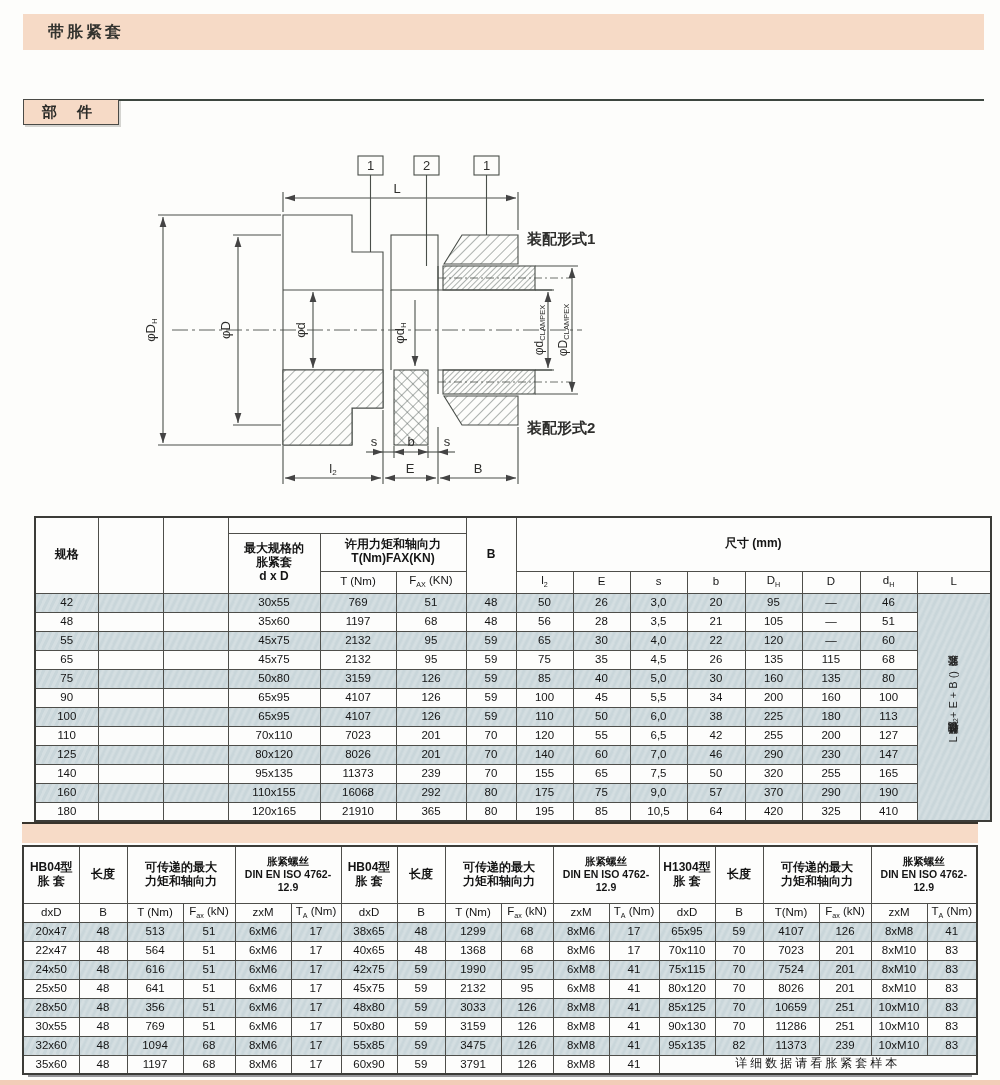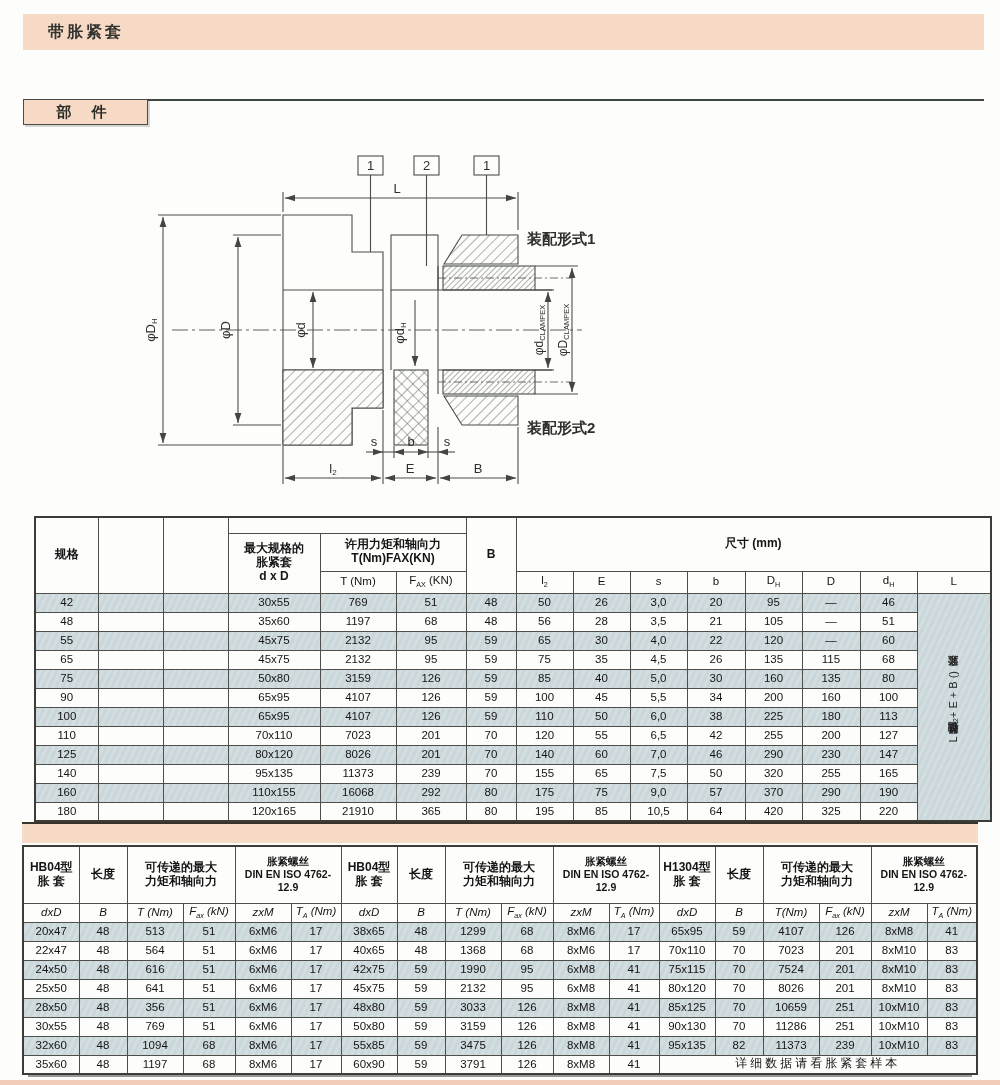--- a/index.html
+++ b/index.html
@@ -8,21 +8,21 @@
     font-family:"Liberation Sans","DejaVu Sans",sans-serif;color:#1c1c1c;
     overflow:hidden;
   }
   .titlebar{
     position:absolute;left:23px;top:14px;width:961px;height:36px;
     background:#f6dac6;display:flex;align-items:center;box-sizing:border-box;
     padding-left:25px;font-size:16px;font-weight:bold;color:#33332f;letter-spacing:3px;
   }
   .section-rule{position:absolute;left:23px;top:99px;width:961px;height:0;border-top:2px solid #3d463f;}
   .section-box{
-    position:absolute;left:23px;top:99px;width:125px;height:26px;background:#f6dac6;
+    position:absolute;left:23px;top:99px;width:96px;height:26px;background:#f6dac6;
     border:1px solid #4a4a46;box-sizing:border-box;display:flex;align-items:center;justify-content:center;
     font-weight:bold;font-size:15px;letter-spacing:8px;color:#2b2b28;box-shadow:2px 2px 0 rgba(90,90,80,.25);
   }
   svg text{stroke:none;fill:#2e2e2c;}
   
   .t{
     border-collapse:collapse;table-layout:fixed;width:956px;background:#fdfdfc;
     font-size:11.5px;color:#141414;border:2px solid #3c3c38;
   }
   .t th,.t td{
@@ -33,21 +33,21 @@
   .t .subhead th{font-weight:normal;font-size:11.5px;}
   .t .small{font-size:10.5px;line-height:1.25;}
   .t tbody tr{height:19px;padding-left:40px;}
   .t tbody tr.shade td{background:repeating-linear-gradient(115deg,#c9d6da 0 3px,#d4dee1 3px 6px);}
   .t td.rot{background:repeating-linear-gradient(180deg,#cdd9dc 0 19px,#fdfdfc 19px 38px);padding:0;}
   .rotwrap{height:226px;display:flex;align-items:center;justify-content:center;}
   .vtext{writing-mode:vertical-rl;transform:rotate(180deg);white-space:nowrap;font-size:11px;color:#222;}
   .t td.note{letter-spacing:3px;font-size:12px;}
   sub{font-size:0.62em;}
   tr.h0{height:16px;} tr.h1{height:38px;} tr.h2{height:22px;}
-  tr.g0{height:57px;} tr.g1{height:19px;font-style:italic;}
+  tr.g0{height:57px;} tr.g1{height:19px;}
   .band{
     position:absolute;left:22px;top:822px;width:956px;height:21px;background:#f7dbc7;
     border-top:2px solid #38342c;box-sizing:border-box;
   }
   .sep{position:absolute;left:28px;top:1075px;width:944px;height:3px;border-top:2px solid #97979a;border-bottom:1px solid #c4c4c0;}
   .bottomstrip{position:absolute;left:0;top:1080px;width:1000px;height:5px;background:#f2cdb8;}
   #t1{position:absolute;left:22px;top:516px;margin-left:12px;}
   #t2{position:absolute;left:22px;top:845px;}
   .bcell{vertical-align:bottom;padding-bottom:3px;}
 </style>
@@ -444,21 +444,21 @@
         <td>120x165</td>
         <td>21910</td>
         <td>365</td>
         <td>80</td>
         <td>195</td>
         <td>85</td>
         <td>10,5</td>
         <td>64</td>
         <td>420</td>
         <td>325</td>
-        <td>220</td>
+        <td>410</td>
       </tr>
     </tbody>
 </table>
 
 <div class="band"></div>
 
 <table class="t" id="t2">
   <colgroup>
     <col style="width:56px">
       <col style="width:48px">

